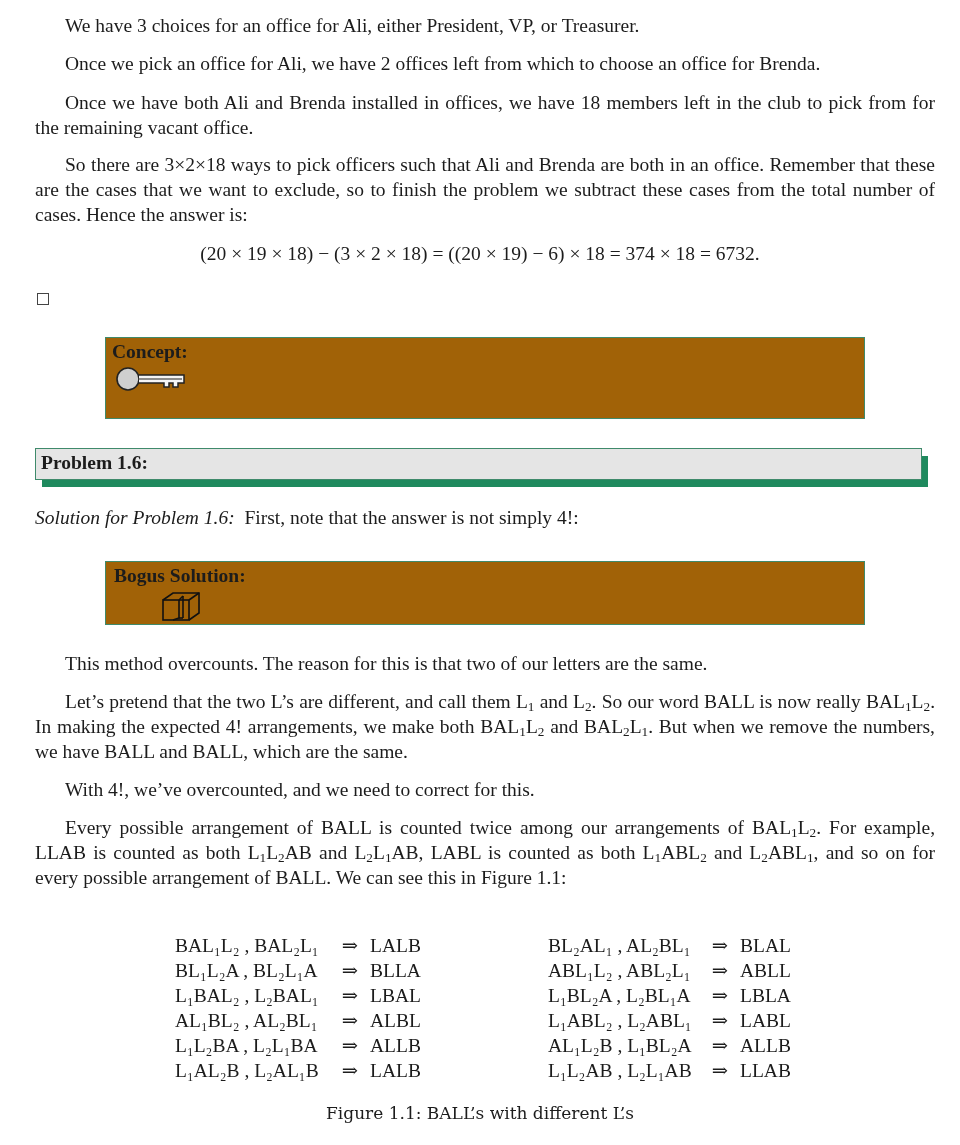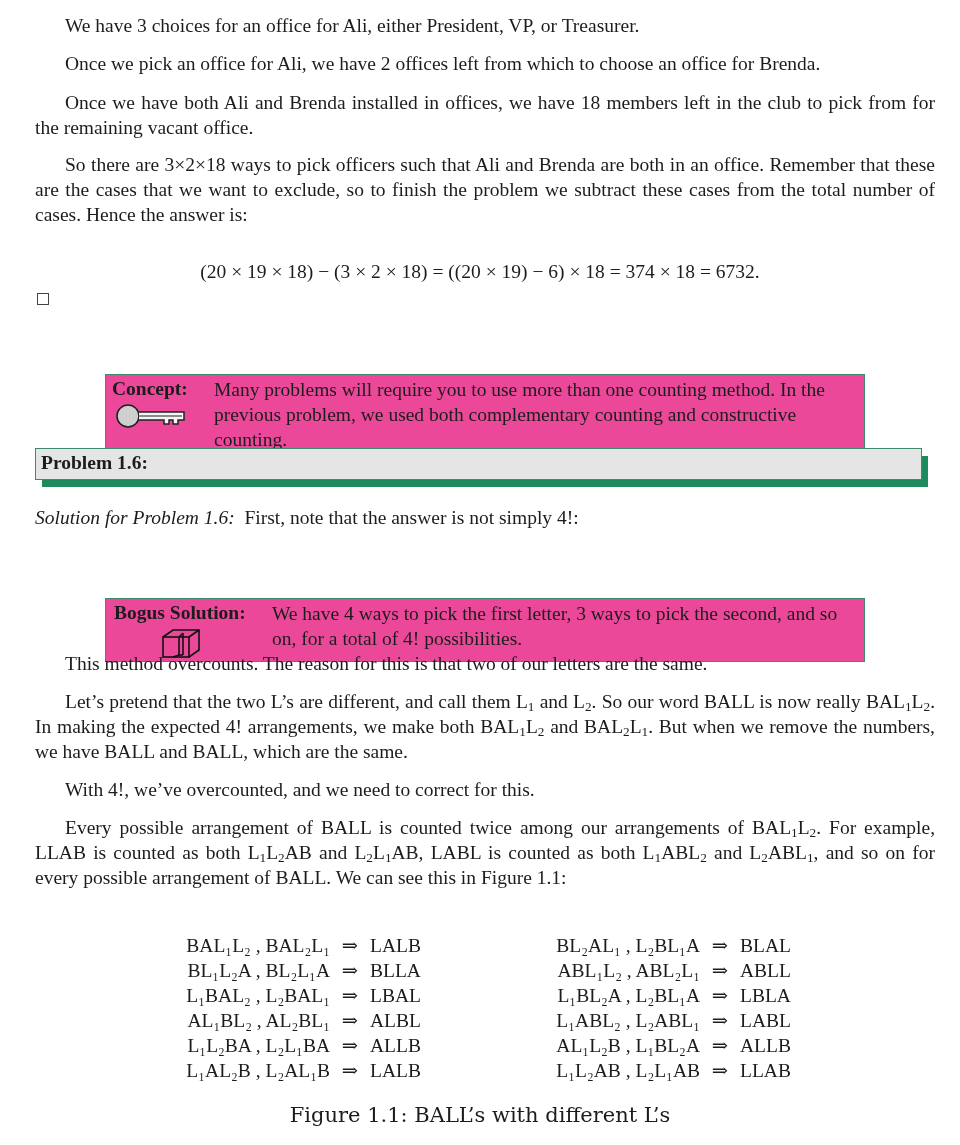--- a/index.html
+++ b/index.html
@@ -3,24 +3,24 @@
 <meta charset="utf-8">
 <style>
   html, body { margin: 0; padding: 0; background: #ffffff; }
   body {
     width: 960px; height: 1145px; position: relative; overflow: hidden;
     font-family: "Liberation Serif", "DejaVu Serif", serif;
     color: #1c1c1c; font-size: 19.5px;
   }
   .p { position: absolute; left: 35px; width: 900px; line-height: 25px; text-align: justify; }
   .p .indent { display: inline-block; width: 30px; }
-  .eq { position: absolute; left: 0; width: 960px; text-align: center; top: 261px; font-size: 19.5px; }
+  .eq { position: absolute; left: 0; width: 960px; text-align: center; top: 243px; font-size: 19.5px; }
   .qed { position: absolute; left: 37px; top: 293px; width: 10px; height: 10px; border: 1.3px solid #444; }
   .box {
-    position: absolute; background: #ec4899; border: 1.5px solid #3f8a6b; margin-top: 37px;
+    position: absolute; background: #a16207; border: 1.5px solid #3f8a6b;
   }
   .box .lbl { position: absolute; font-weight: bold; }
   .box .txt { position: absolute; line-height: 25px; }
   .concept { left: 105px; top: 337px; width: 758px; height: 80px; }
   .concept .lbl { left: 6px; top: 3px; }
   .concept .txt { left: 108px; top: 2px; width: 645px; }
   .key { position: absolute; left: 10px; top: 28px; }
   .problem {
     position: absolute; left: 35px; top: 448px; width: 885px; height: 30px;
     background: #e5e5e5; border: 1.5px solid #3f8a6b;
@@ -35,27 +35,27 @@
   .problem .txt { position: absolute; left: 133px; top: 3px; white-space: nowrap; }
   .sol { position: absolute; left: 35px; top: 507px; }
   .sol i { }
   .bogus { left: 105px; top: 561px; width: 758px; height: 62px; }
   .bogus .lbl { left: 8px; top: 3px; }
   .bogus .txt { left: 166px; top: 2px; width: 590px; }
   .box-icon { position: absolute; left: 55px; top: 30px; }
   sub { font-size: 0.68em; vertical-align: -0.25em; line-height: 0; }
   .fig { position: absolute; top: 933px; font-size: 19.5px; line-height: 25px; }
   .fig .row { display: flex; white-space: nowrap; }
-  .fig .perm { display: inline-block; text-align: right; }
+  .fig .perm { display: inline-block; }
   .fig .arrow { display: inline-block; width: 40px; text-align: center; }
   .figL { left: 175px; }
   .figL .perm { width: 155px; }
   .figR { left: 548px; }
   .figR .perm { width: 152px; }
-  .caption { position: absolute; top: 1103px; left: 0; width: 960px; text-align: center; font-family: "DejaVu Serif", serif; font-size: 21px; }
+  .caption { position: absolute; top: 1103px; left: 0; width: 960px; text-align: center; font-family: "DejaVu Serif", serif; font-size: 17px; }
 </style>
 </head>
 <body>
 
 <div class="p" style="top:13px"><span class="indent"></span><span>We have 3 choices for an office for Ali, either President, VP, or Treasurer.</span></div>
 <div class="p" style="top:51px"><span class="indent"></span><span>Once we pick an office for Ali, we have 2 offices left from which to choose an office for Brenda.</span></div>
 <div class="p" style="top:90px"><span class="indent"></span><span>Once we have both Ali and Brenda installed in offices, we have 18 members left in the club to pick from for the remaining vacant office.</span></div>
 <div class="p" style="top:152px"><span class="indent"></span><span>So there are 3×2×18 ways to pick officers such that Ali and Brenda are both in an office. Remember that these are the cases that we want to exclude, so to finish the problem we subtract these cases from the total number of cases. Hence the answer is:</span></div>
 
 <div class="eq">(20 × 19 × 18) − (3 × 2 × 18) = ((20 × 19) − 6) × 18 = 374 × 18 = 6732.</div>
@@ -63,21 +63,20 @@
 
 <div class="box concept">
   <span class="lbl">Concept:</span>
   <span class="key">
     <svg width="72" height="26" viewBox="0 0 72 26">
       <circle cx="12" cy="13" r="11" fill="#cfcfcf" stroke="#222" stroke-width="1.6"></circle>
       <path d="M23 9 H68 V17 H62 V21 H57 V17 H53 V21 H48 V17 H23" fill="#f5f5f5" stroke="#222" stroke-width="1.5"></path>
       <line x1="23" y1="13" x2="66" y2="13" stroke="#222" stroke-width="1.1"></line>
     </svg>
   </span>
-  <div class="txt">Many problems will require you to use more than one counting method. In the previous problem, we used both complementary counting and constructive counting.</div>
 </div>
 
 <div class="problem-shadow-right"></div>
 <div class="problem-shadow"></div>
 <div class="problem">
   <span class="lbl">Problem 1.6:</span>
 </div>
 
 <div class="sol">
   <i>Solution for Problem 1.6:</i>&nbsp;
@@ -92,21 +91,20 @@
         <rect x="2" y="8" width="26" height="20"></rect>
         <polyline points="2,8 12,1 38,1 38,21 28,28"></polyline>
         <line x1="28" y1="8" x2="38" y2="1"></line>
         <polyline points="18,8 18,26 12,28"></polyline>
         <polyline points="18,26 22,26"></polyline>
         <line x1="18" y1="8" x2="22" y2="4"></line>
         <line x1="22" y1="4" x2="22" y2="26"></line>
       </g>
     </svg>
   </span>
-  <div class="txt">We have 4 ways to pick the first letter, 3 ways to pick the second, and so on, for a total of 4! possibilities.</div>
 </div>
 
 <div class="p" style="top:651px"><span class="indent"></span><span>This method overcounts. The reason for this is that two of our letters are the same.</span></div>
 
 <div class="p" style="top:689px"><span class="indent"></span><span>Let’s pretend that the two L’s are different, and call them L</span><sub>1</sub><span> and L</span><sub>2</sub><span>. So our word BALL is now really BAL</span><sub>1</sub><span>L</span><sub>2</sub><span>. In making the expected 4! arrangements, we make both BAL</span><sub>1</sub><span>L</span><sub>2</sub><span> and BAL</span><sub>2</sub><span>L</span><sub>1</sub><span>. But when we remove the numbers, we have BALL and BALL, which are the same.</span></div>
 
 <div class="p" style="top:777px"><span class="indent"></span><span>With 4!, we’ve overcounted, and we need to correct for this.</span></div>
 
 <div class="p" style="top:815px"><span class="indent"></span><span>Every possible arrangement of BALL is counted twice among our arrangements of BAL</span><sub>1</sub><span>L</span><sub>2</sub><span>. For example, LLAB is counted as both L</span><sub>1</sub><span>L</span><sub>2</sub><span>AB and L</span><sub>2</sub><span>L</span><sub>1</sub><span>AB, LABL is counted as both L</span><sub>1</sub><span>ABL</span><sub>2</sub><span> and L</span><sub>2</sub><span>ABL</span><sub>1</sub><span>,</span> <span>and so on for every possible arrangement of BALL. We can see this in Figure 1.1:</span></div>
 
@@ -138,21 +136,21 @@
     </div>
   <div class="row">
       <span class="perm">L₁AL₂B , L₂AL₁B</span>
       <span class="arrow">⇒</span>
       <span>LALB</span>
     </div>
 </div>
 
 <div class="fig figR">
   <div class="row">
-      <span class="perm">BL₂AL₁ , L₂BL₁A</span>
+      <span class="perm">BL₂AL₁ , AL₂BL₁</span>
       <span class="arrow">⇒</span>
       <span>BLAL</span>
     </div>
   <div class="row">
       <span class="perm">ABL₁L₂ , ABL₂L₁</span>
       <span class="arrow">⇒</span>
       <span>ABLL</span>
     </div>
   <div class="row">
       <span class="perm">L₁BL₂A , L₂BL₁A</span>

